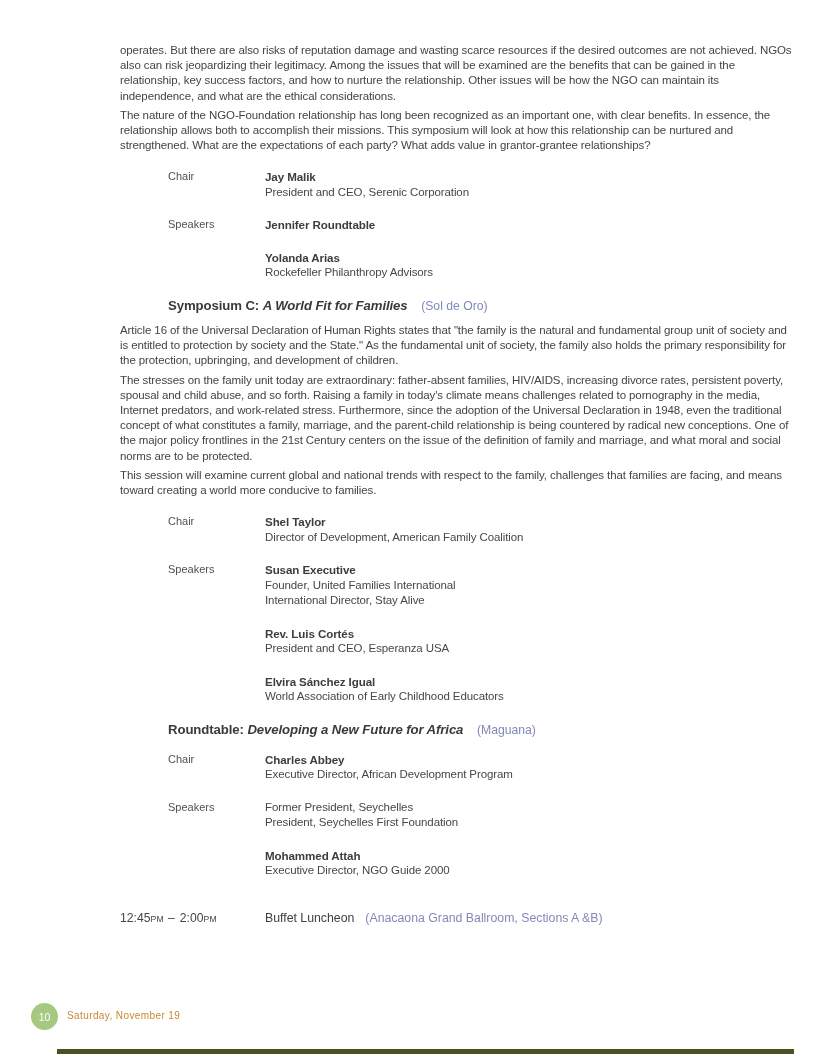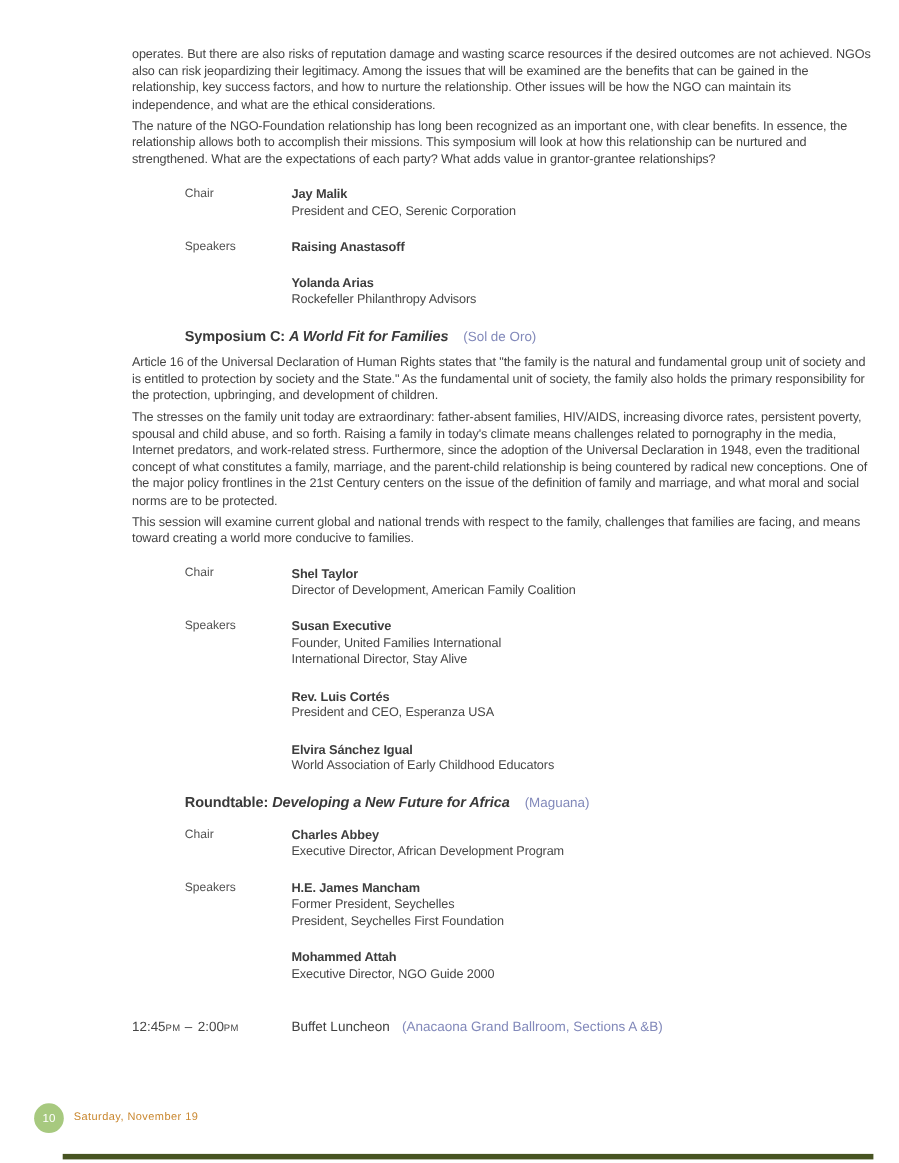--- a/index.html
+++ b/index.html
@@ -63,21 +63,21 @@
           <div class="person">
             <div class="pname">Jay Malik</div>
             <div class="ptitle">President and CEO, Serenic Corporation</div>
           </div>
         </div>
       </div>
       <div class="prow">
         <div class="plabel">Speakers</div>
         <div class="pgroup">
           <div class="person">
-            <div class="pname">Raising Anastasoff</div>
+            <div class="pname">Jennifer Roundtable</div>
           </div>
           <div class="person">
             <div class="pname">Yolanda Arias</div>
             <div class="ptitle">Rockefeller Philanthropy Advisors</div>
           </div>
         </div>
       </div>
     </div>
 
     <h2 class="heading">
@@ -133,21 +133,20 @@
           <div class="person">
             <div class="pname">Charles Abbey</div>
             <div class="ptitle">Executive Director, African Development Program</div>
           </div>
         </div>
       </div>
       <div class="prow">
         <div class="plabel">Speakers</div>
         <div class="pgroup">
           <div class="person">
-            <div class="pname">H.E. James Mancham</div>
             <div class="ptitle">Former President, Seychelles</div>
             <div class="ptitle">President, Seychelles First Foundation</div>
           </div>
           <div class="person">
             <div class="pname">Mohammed Attah</div>
             <div class="ptitle">Executive Director, NGO Guide 2000</div>
           </div>
         </div>
       </div>
     </div>

